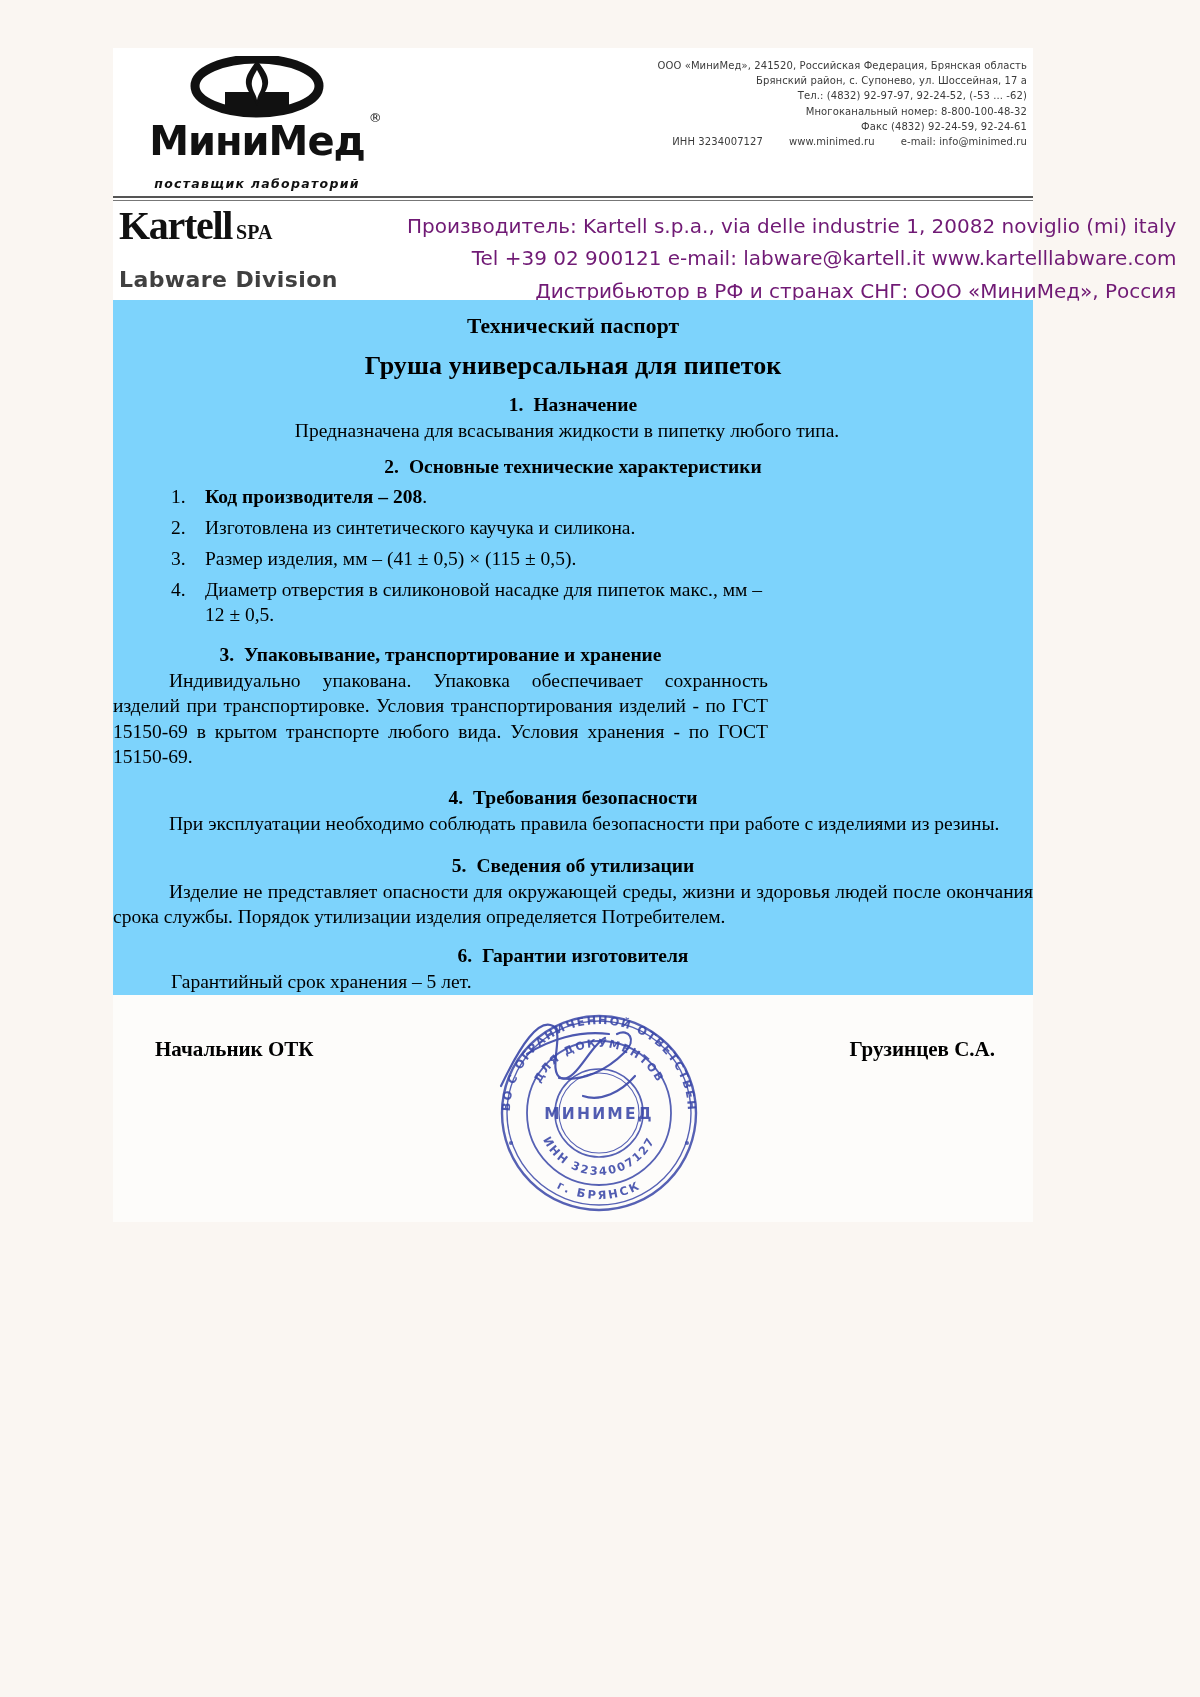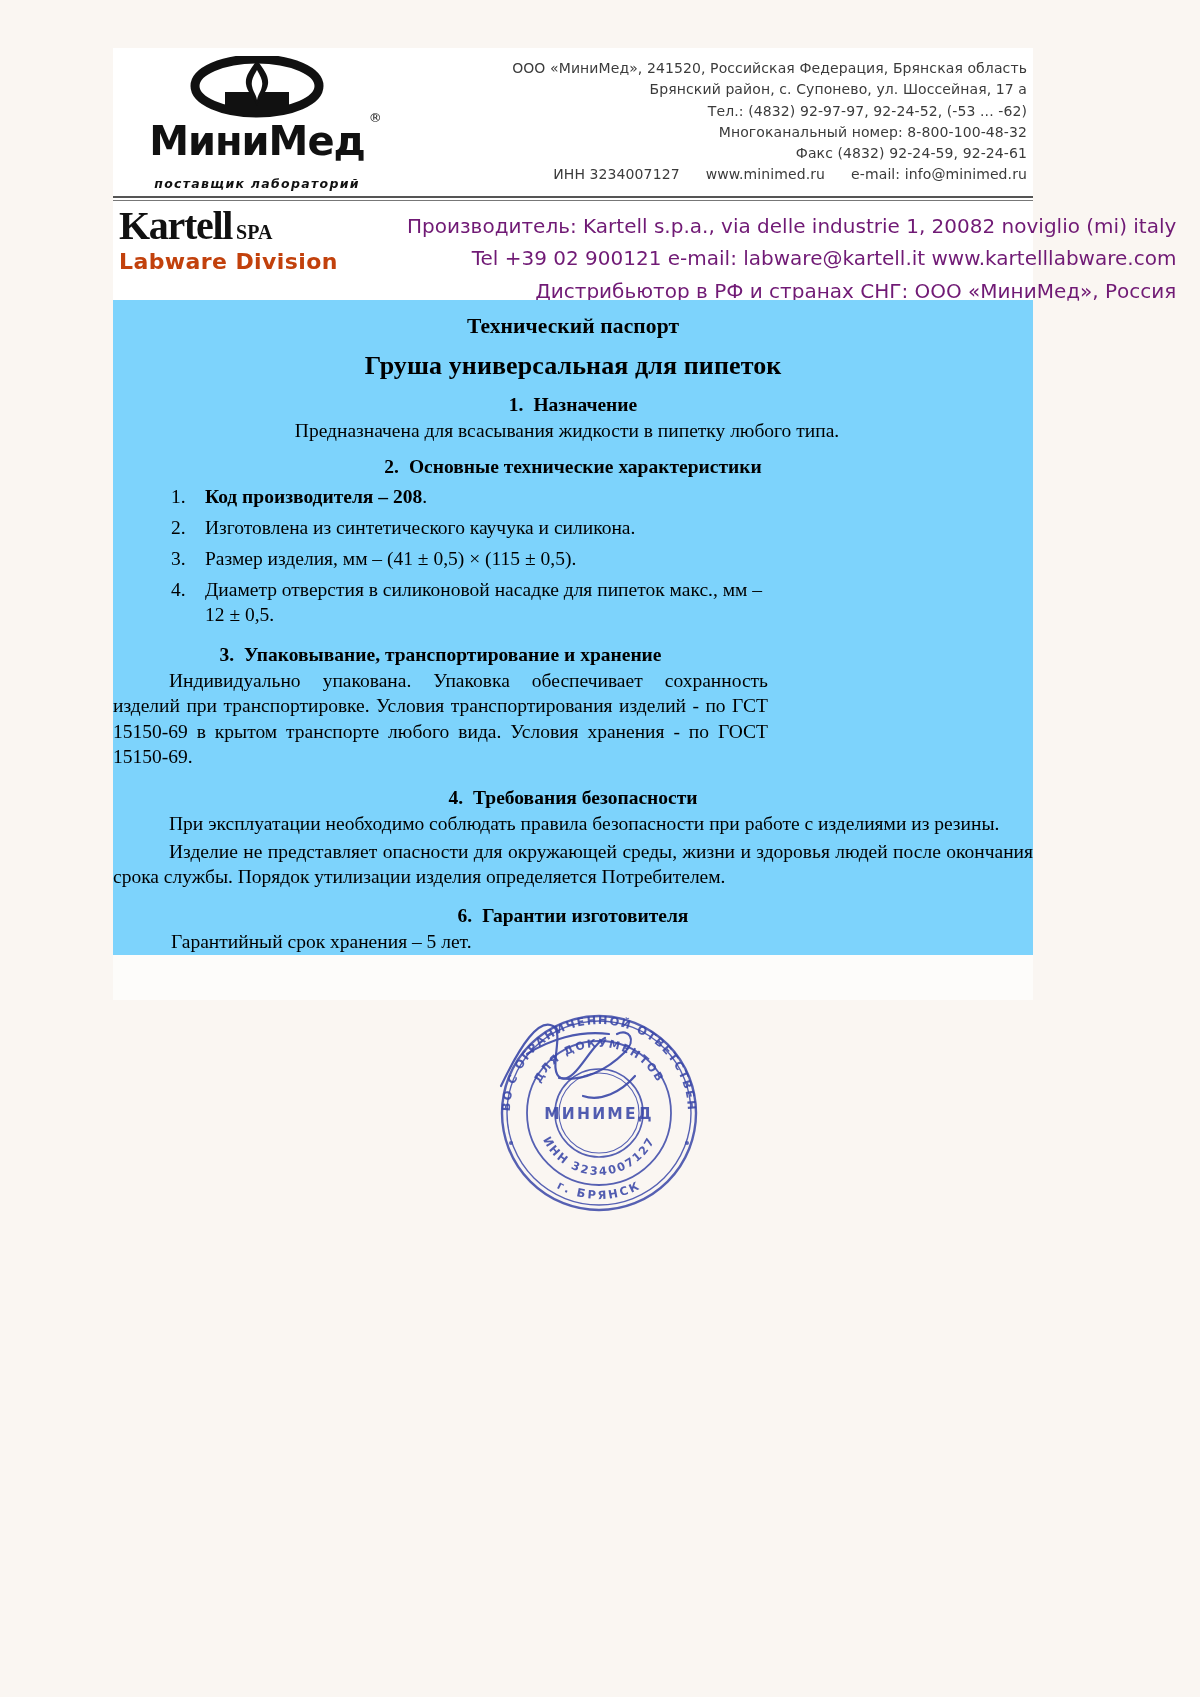--- a/index.html
+++ b/index.html
@@ -79,21 +79,21 @@
     font-size: 12.5px;
     letter-spacing: 1.3px;
     margin-top: 15px;
     color: #111;
   }
   .contact-cell {
     flex: 1 1 auto;
     text-align: right;
     padding: 10px 6px 6px 0;
     font-family: "DejaVu Sans", sans-serif;
-    font-size: 14px;
+    font-size: 10px;
     line-height: 1.52;
     color: #3b3b3b;
     letter-spacing: 0.1px;
   }
   .contact-cell .line { white-space: nowrap; }
   .inn-line {
     display: flex;
     justify-content: flex-end;
     gap: 26px;
     white-space: nowrap;
@@ -128,22 +128,22 @@
   .kartell-top .spa {
     font-size: 20px;
     letter-spacing: 0px;
     margin-left: 4px;
   }
   .kartell-bottom {
     font-family: "DejaVu Sans", sans-serif;
     font-weight: 700;
     font-size: 22px;
     letter-spacing: 0.4px;
-    color: #c2410c;
-    margin-top: 2px;
+    color: #404040;
+    margin-top: 20px;
   }
   .maker-cell {
     flex: 1 1 auto;
     text-align: right;
     padding: 9px 6px 4px 0;
     font-family: "DejaVu Sans", sans-serif;
     font-size: 20px;
     line-height: 1.62;
     color: #701a75;
     white-space: nowrap;
@@ -434,28 +434,35 @@
     <div class="sec-head col-narrow" style="margin-top:16px;">
       <span class="num">3.</span><span>Упаковывание, транспортирование и хранение</span>
     </div>
     <div class="para just indent col-narrow">Индивидуально упакована. Упаковка обеспечивает сохранность изделий при транспортировке. Условия транспортирования изделий - по ГСТ 15150-69 в крытом транспорте любого вида. Условия хранения - по ГОСТ 15150-69.</div>
 
     <div class="sec-head col-full" style="margin-top:18px;">
       <span class="num">4.</span><span>Требования безопасности</span>
     </div>
     <div class="para just indent col-full">При эксплуатации необходимо соблюдать правила безопасности при работе с изделиями из резины.</div>
 
+    <div class="sec-head col-full" style="margin-top:18px;">
+      <span class="num">5.</span><span>Сведения об утилизации</span>
+    </div>
     <div class="para just indent col-full">Изделие не представляет опасности для окружающей среды, жизни и здоровья людей после окончания срока службы.  Порядок утилизации изделия определяется Потребителем.</div>
 
     <div class="sec-head col-full" style="margin-top:16px;">
       <span class="num">6.</span><span>Гарантии изготовителя</span>
     </div>
     <div class="para col-full" style="text-align:left; padding-left:58px;">Гарантийный срок хранения – 5 лет.</div>
   </div>
 
+  <div class="sig-band">
+    <div class="sig-left">Начальник ОТК</div>
+    <div class="sig-right">Грузинцев С.А.</div>
+  </div>
 
   <div class="stamp">
     <svg width="220" height="220" viewBox="0 0 220 220" aria-hidden="true">
       <defs>
         <path id="arcOuterTop" d="M 110,110 m -89,0 a 89,89 0 1,1 178,0" fill="none"></path>
         <path id="arcOuterBot" d="M 110,110 m -86,0 a 86,86 0 1,0 172,0" fill="none"></path>
         <path id="arcInnerTop" d="M 110,110 m -66,0 a 66,66 0 1,1 132,0" fill="none"></path>
         <path id="arcInnerBot" d="M 110,110 m -62,0 a 62,62 0 1,0 124,0" fill="none"></path>
       </defs>
 

